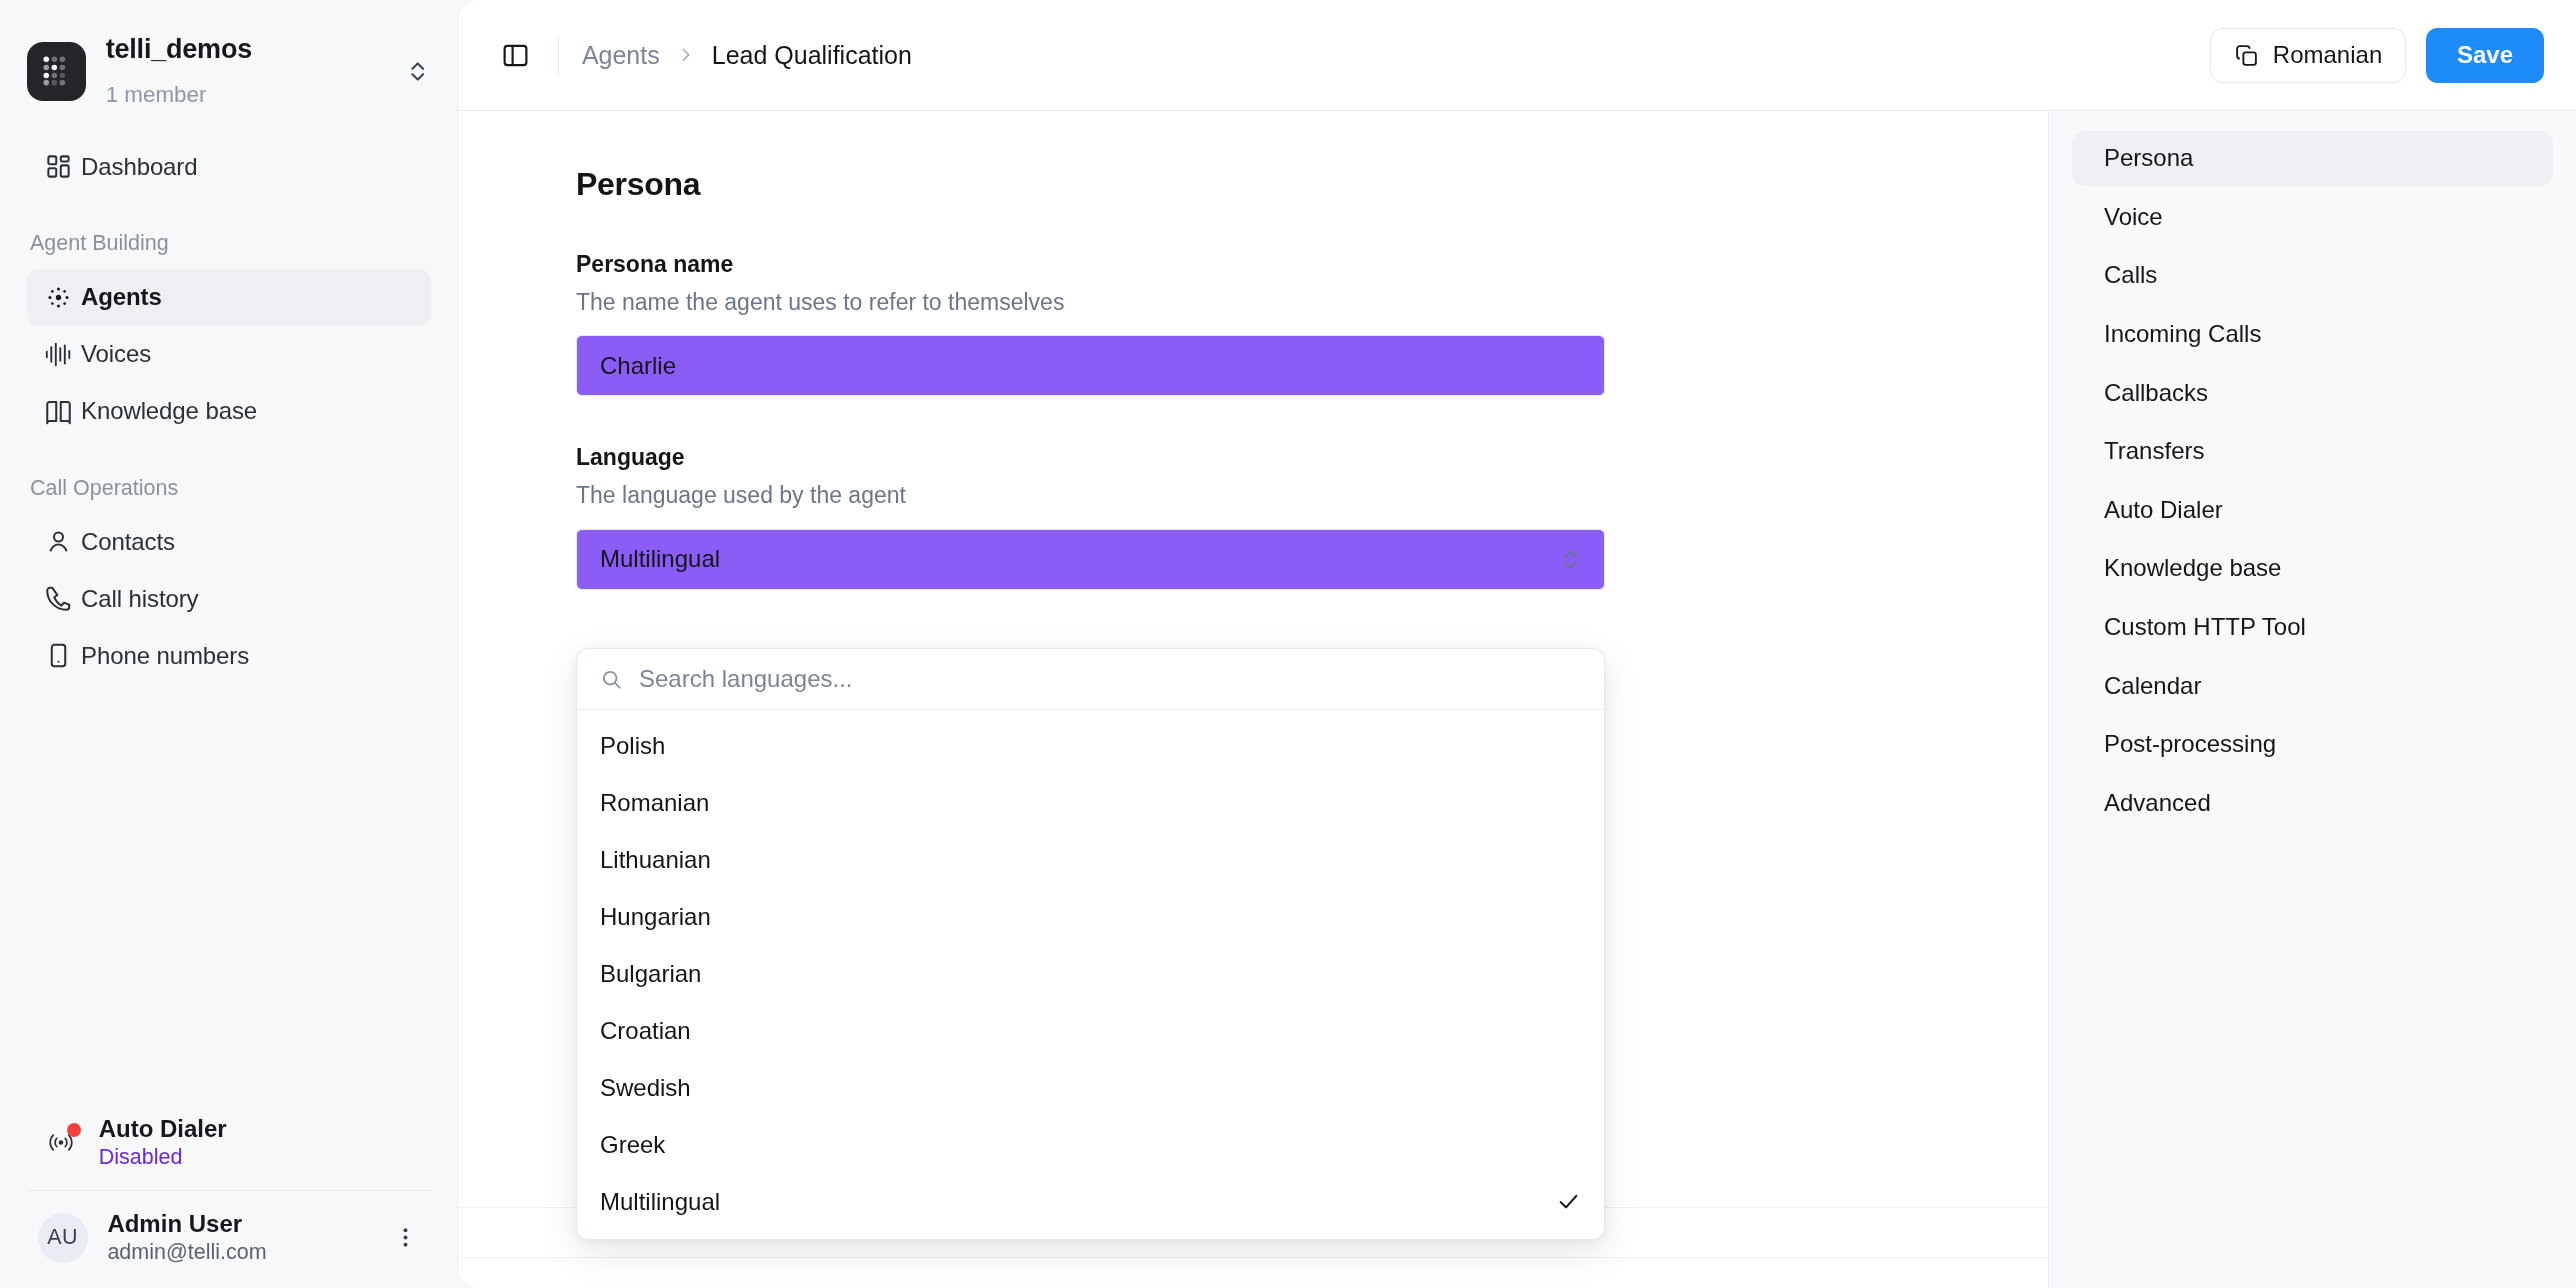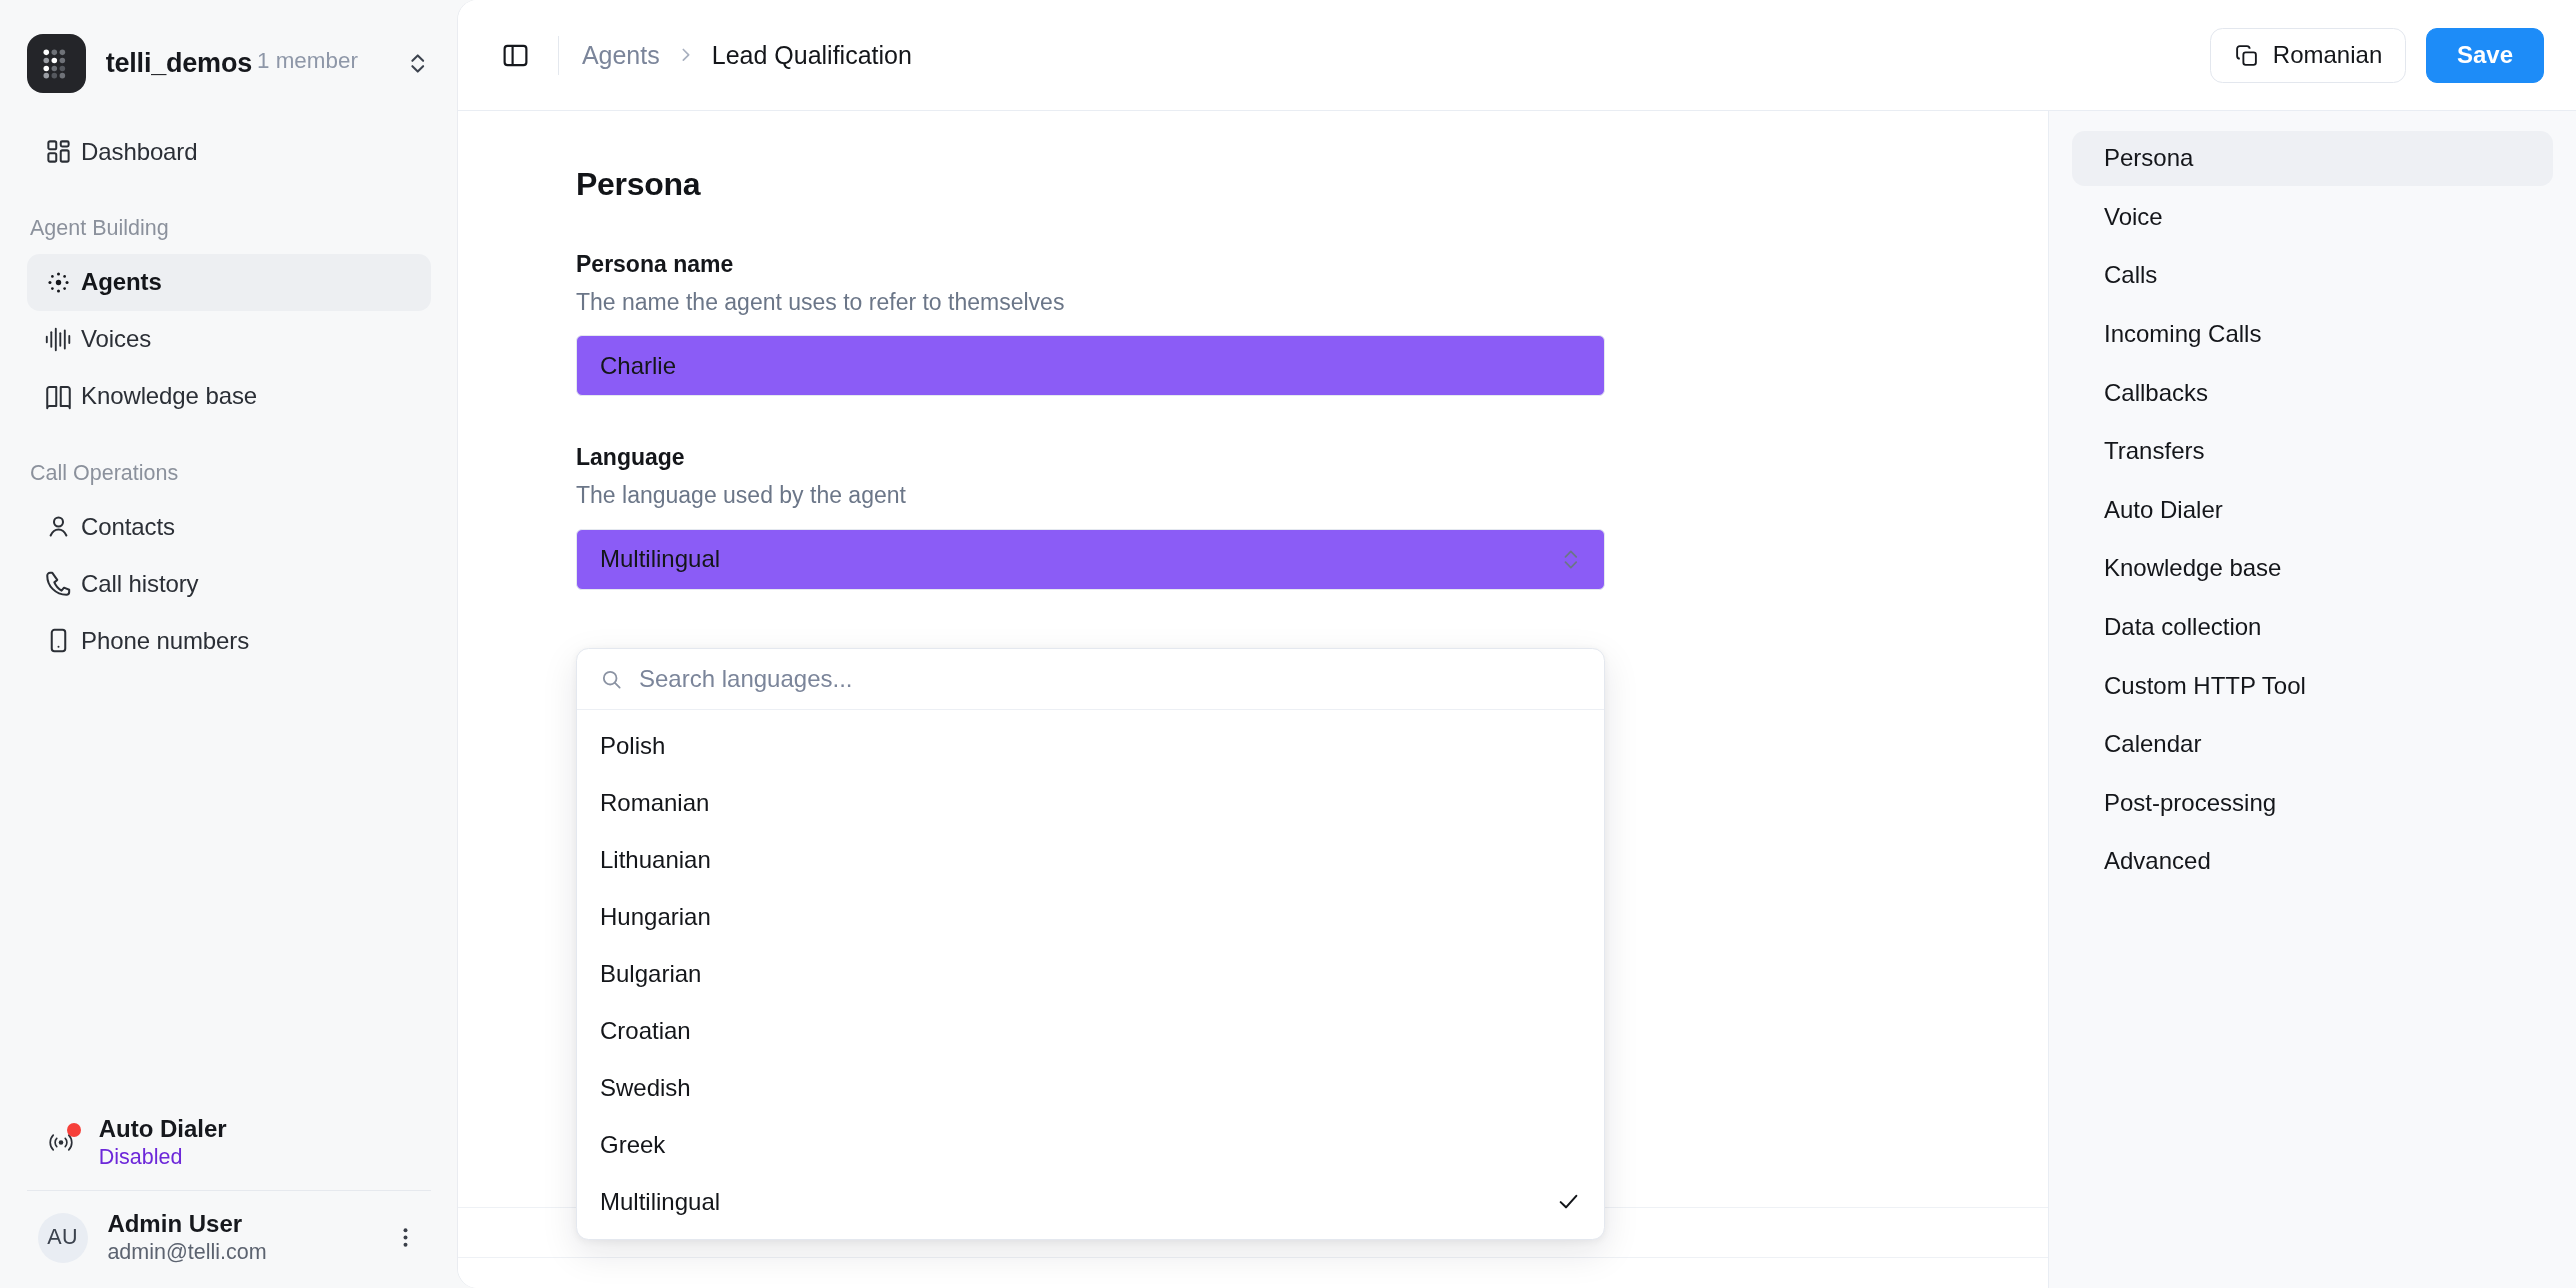--- a/index.html
+++ b/index.html
@@ -26,21 +26,21 @@
     margin: 34px 27px 0 27px;
     padding: 0; gap: 19.7px;
     cursor: pointer;
   }
   .ws-logo {
     width: 59px; height: 59px; border-radius: 16px;
     background: #242529;
     flex: 0 0 59px;
     display: flex; align-items: center; justify-content: center;
   }
-  .ws-text { display: flex; flex-direction: row; gap: 5px; flex: 1; min-width: 0; }
+  .ws-text { display: flex; flex-direction: column; gap: 17px; flex: 1; min-width: 0; }
   .ws-name { font-size: 27px; font-weight: 700; color: #16181d; letter-spacing: -0.2px; }
   .ws-sub { font-size: 22.4px; color: #8e97a8; }
   .ws-chev { width: 27px; flex: 0 0 27px; display: flex; align-items: center; justify-content: center; }
 
   .nav { margin-top: 30px; display: flex; flex-direction: column; }
   .nav-section-label {
     font-size: 21.5px; color: #8b919c; padding: 0 30px;
     margin: 36px 0 12.5px 0; font-weight: 400;
   }
   .nav-item {
@@ -480,23 +480,20 @@
         <div class="rn-item">
             <span>Transfers</span>
           </div>
         <div class="rn-item">
             <span>Auto Dialer</span>
           </div>
         <div class="rn-item">
             <span>Knowledge base</span>
           </div>
         <div class="rn-item">
-            <span>Data collection</span>
-          </div>
-        <div class="rn-item">
             <span>Custom HTTP Tool</span>
           </div>
         <div class="rn-item">
             <span>Calendar</span>
           </div>
         <div class="rn-item">
             <span>Post-processing</span>
           </div>
         <div class="rn-item">
             <span>Advanced</span>

